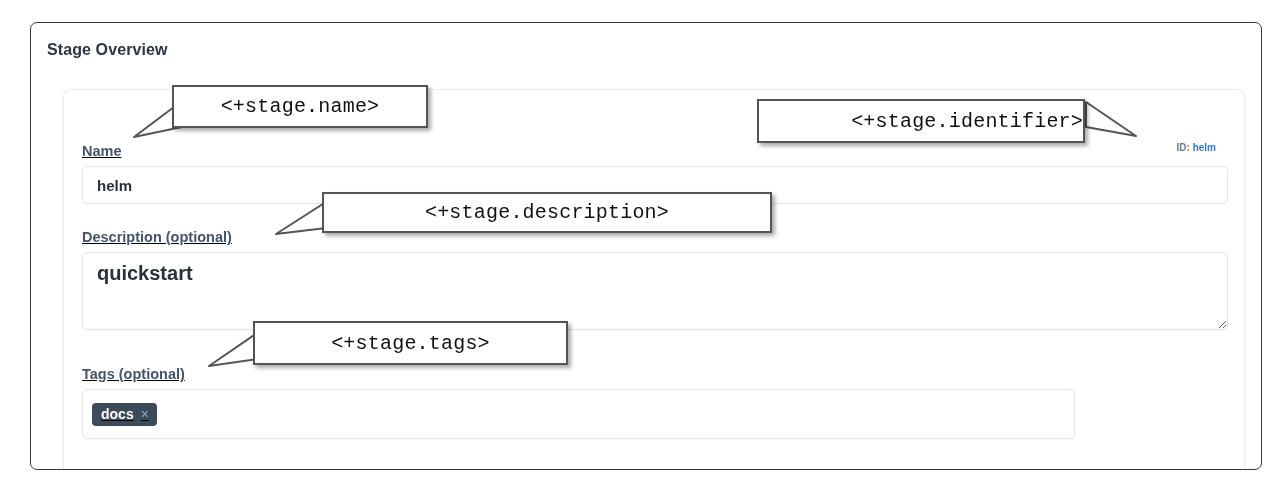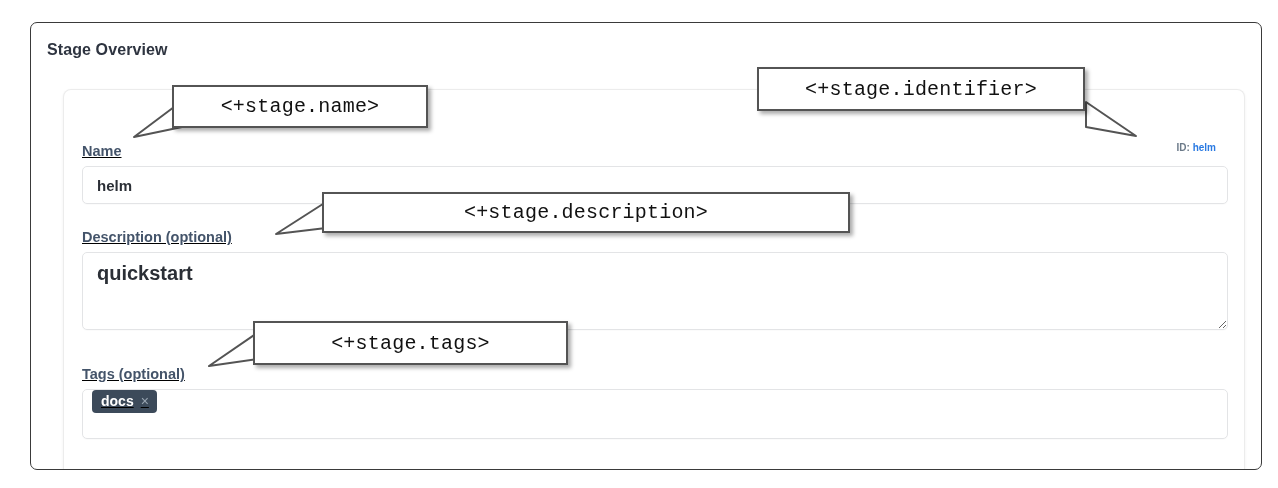--- a/index.html
+++ b/index.html
@@ -86,27 +86,27 @@
     font-size: 20px;
     font-weight: bold;
     color: #2b2f36;
     padding: 9px 14px;
     outline: none;
     resize: vertical;
     box-shadow: 0 1px 1px rgba(0,0,0,.02);
   }
 
   .tags-box {
-    width: 1146px;
+    width: 993px;
     height: 50px;
     border: 1px solid #e3e4e6;
     border-radius: 5px;
     background: #fff;
     display: flex;
-    align-items: flex-start;
+    align-items: center;
     padding: 0 9px;
     box-shadow: 0 1px 1px rgba(0,0,0,.02);
   }
 
   .tag-chip {
     display: inline-flex;
     align-items: center;
     gap: 7px;
     background: #3c4a5a;
     color: #ffffff;
@@ -208,25 +208,25 @@
   </svg>
 
   <svg class="callout-tail" style="left:205px; top:330px;" width="70" height="44" viewBox="0 0 70 44">
     <polygon points="4,36 52,3 52,29" fill="#ffffff" stroke="#545454" stroke-width="2" stroke-linejoin="round"></polygon>
   </svg>
 
   <div class="callout" style="left:172px; top:85px; width:256px; height:43px;">
     <span>&lt;+stage.name&gt;</span>
   </div>
 
-  <div class="callout" style="left:757px; top:67px; width:328px; height:44px;">
+  <div class="callout" style="left:757px; top:99px; width:328px; height:44px;justify-content:flex-end;">
     <span>&lt;+stage.identifier&gt;</span>
   </div>
 
-  <div class="callout" style="left:322px; top:192px; width:528px; height:41px;">
+  <div class="callout" style="left:322px; top:192px; width:450px; height:41px;">
     <span>&lt;+stage.description&gt;</span>
   </div>
 
   <div class="callout" style="left:253px; top:321px; width:315px; height:44px;">
     <span>&lt;+stage.tags&gt;</span>
   </div>
 
 </div>
 
 </body></html>

